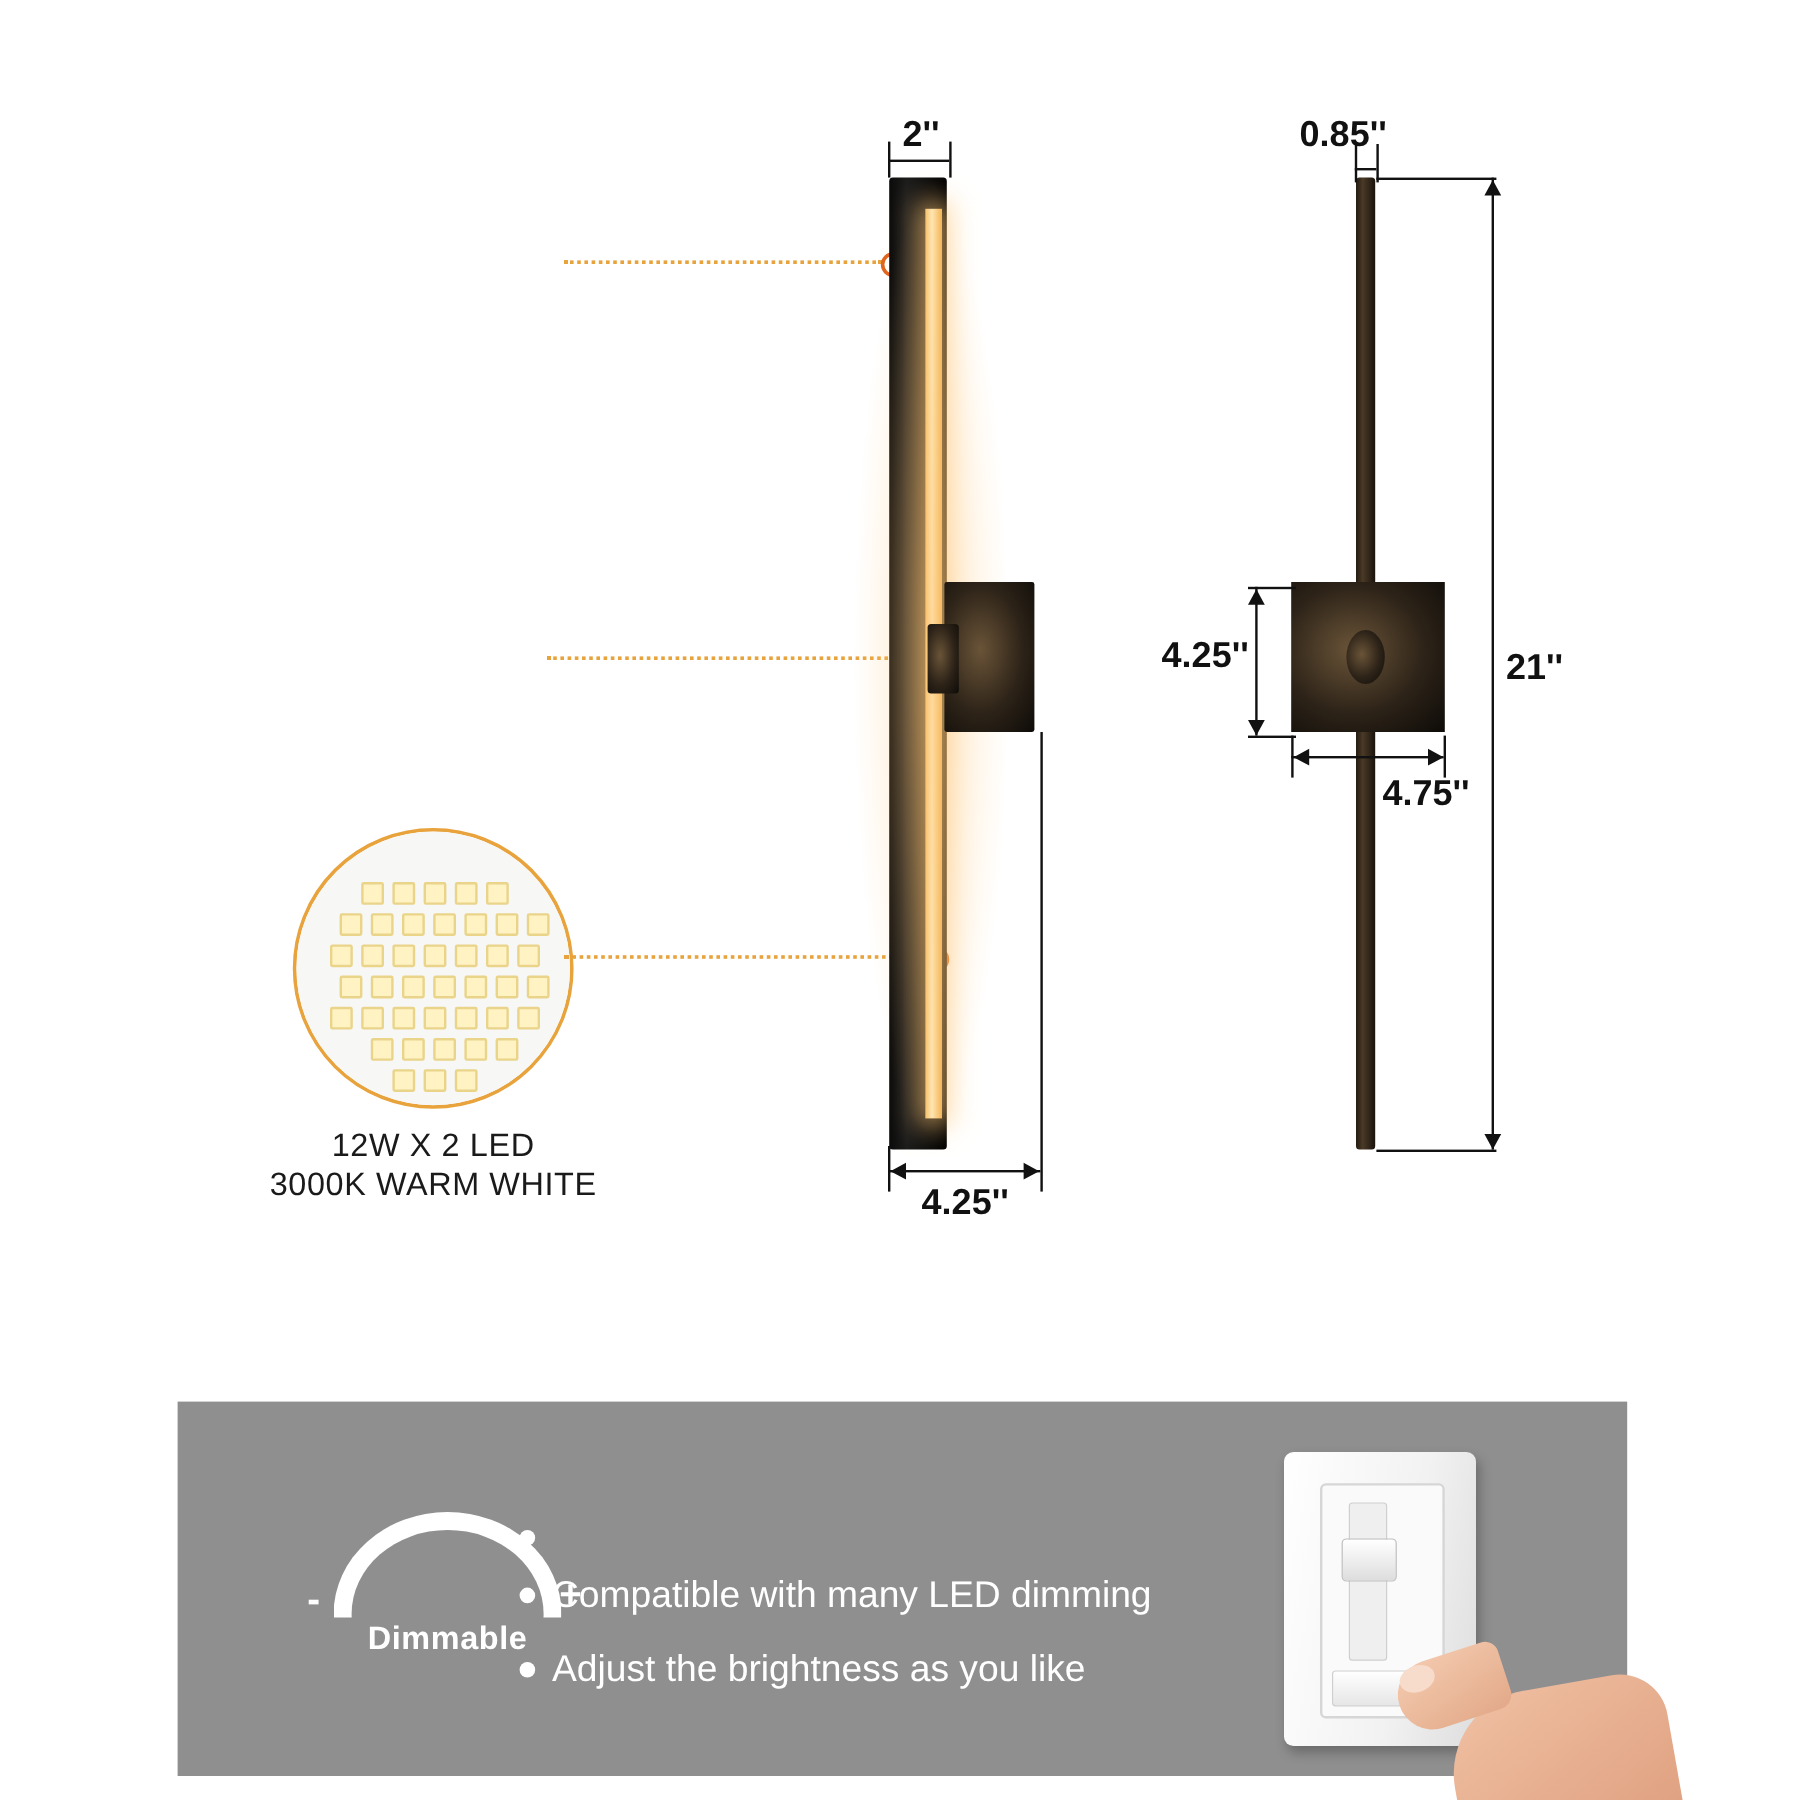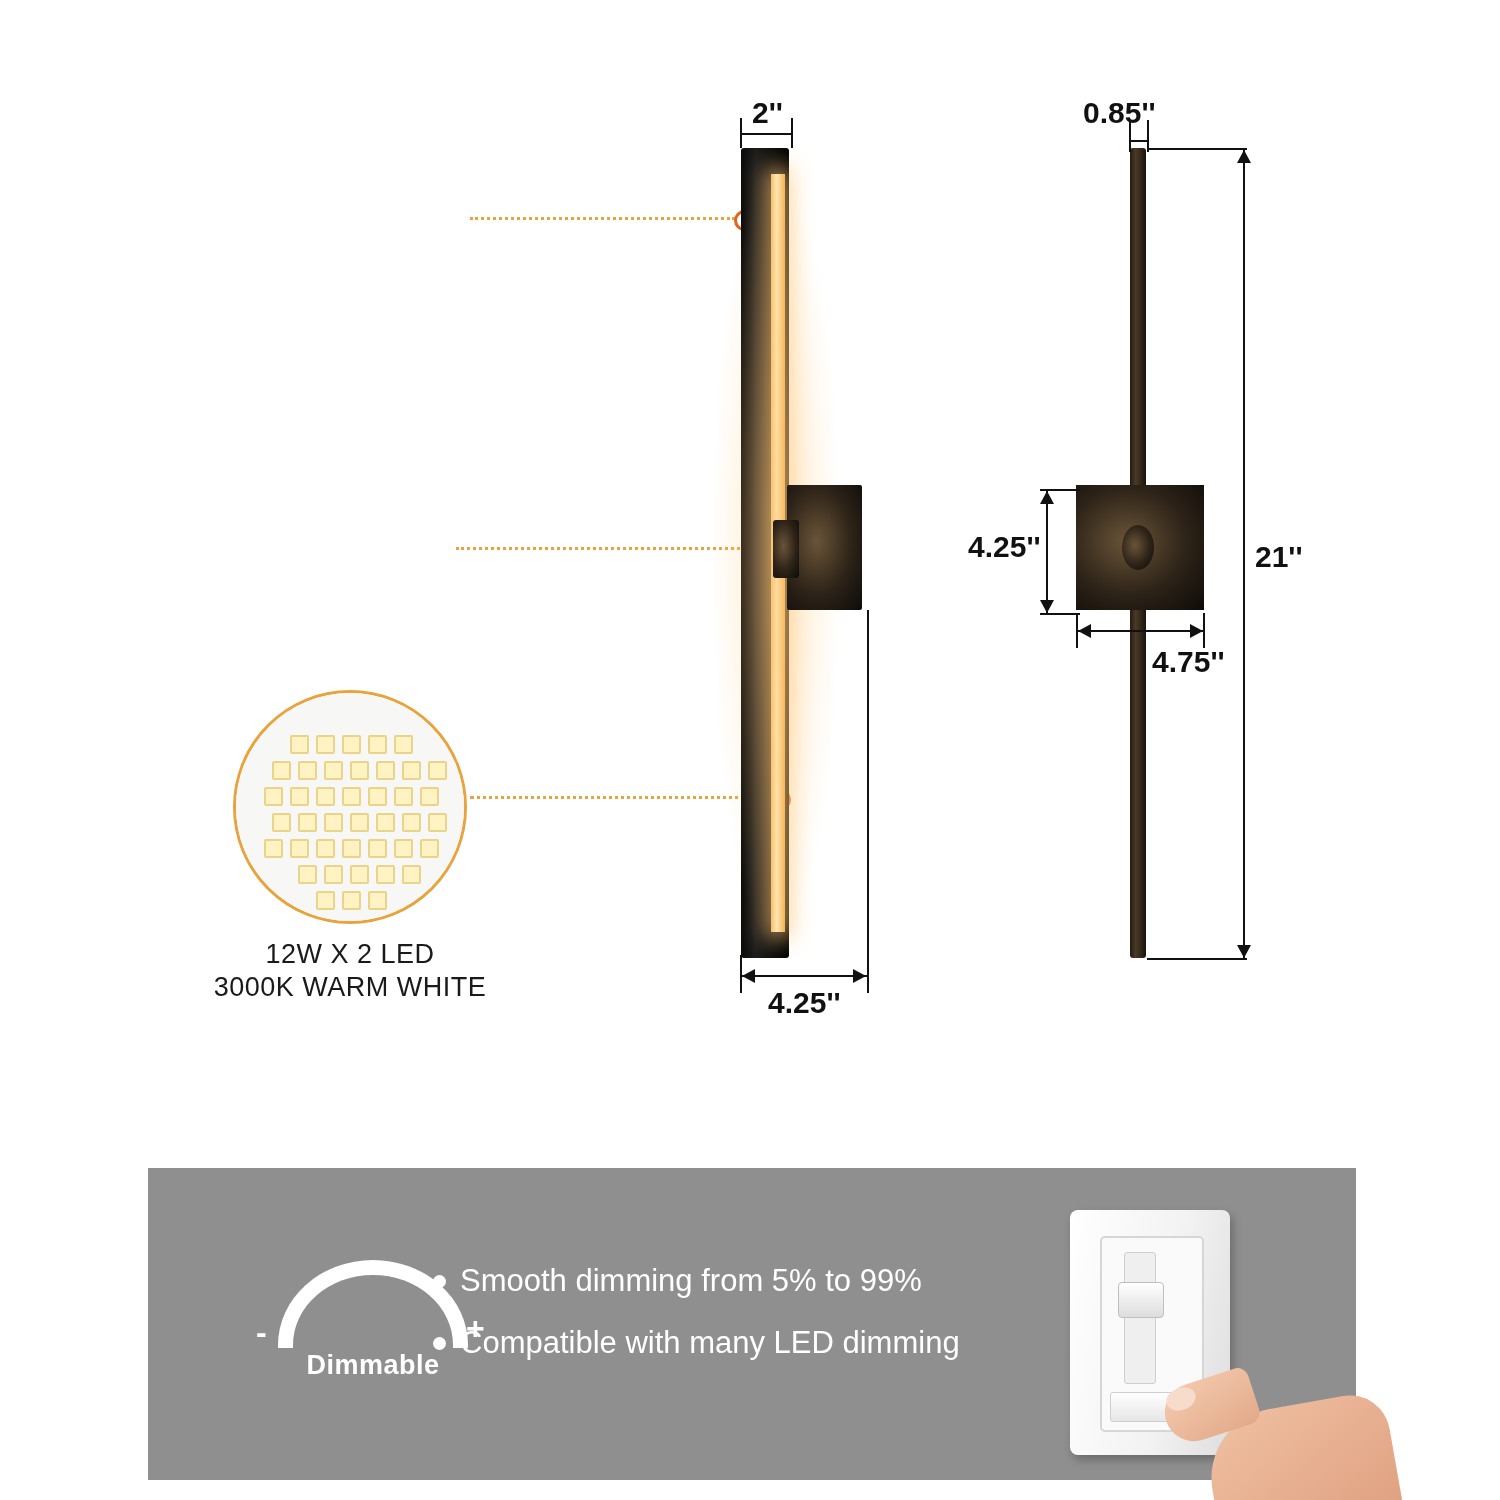--- a/index.html
+++ b/index.html
@@ -43,21 +43,21 @@
     margin-top: 14px;
     font-size: 27px;
     line-height: 33px;
     letter-spacing: .5px;
     color: #1a1a1a;
     white-space: pre-line;
   }
 
   #feature-finish { left: 188px; top: 108px; }
   #feature-acrylic { left: 188px; top: 398px; }
-  #feature-led { left: 185px; top: 690px; }
+  #feature-led { left: 196px; top: 690px; }
 
   
   .bk-fill {
     position: absolute; inset: 0;
     background: #0c0c0c;
   }
   .bk-gloss {
     position: absolute;
     left: -30%; top: -40%;
     width: 120%; height: 100%;
@@ -449,25 +449,28 @@
     <div style="position:relative;height:0;">
       <span class="sign" style="left:8px; top:-34px;">-</span>
       <span class="sign" style="left:218px; top:-38px;">+</span>
     </div>
     <div id="dimmable-text">Dimmable</div>
   </div>
 
   <div id="bullets">
     <div class="bullet">
       <span class="dot"></span>
-      <span class="btext">Smooth dimming from 5% to 99%</span>
     </div>
     <div class="bullet">
       <span class="dot"></span>
       <span class="btext">Compatible with many LED dimming</span>
+    </div>
+    <div class="bullet">
+      <span class="dot"></span>
+      <span class="btext">Adjust the brightness as you like</span>
     </div>
   </div>
 
   <div id="switch-art">
     <div class="faceplate"></div>
     <div class="switch-body"></div>
     <div class="slider-track"></div>
     <div class="slider-knob"></div>
     <div class="rocker"></div>
     <div class="hand">

